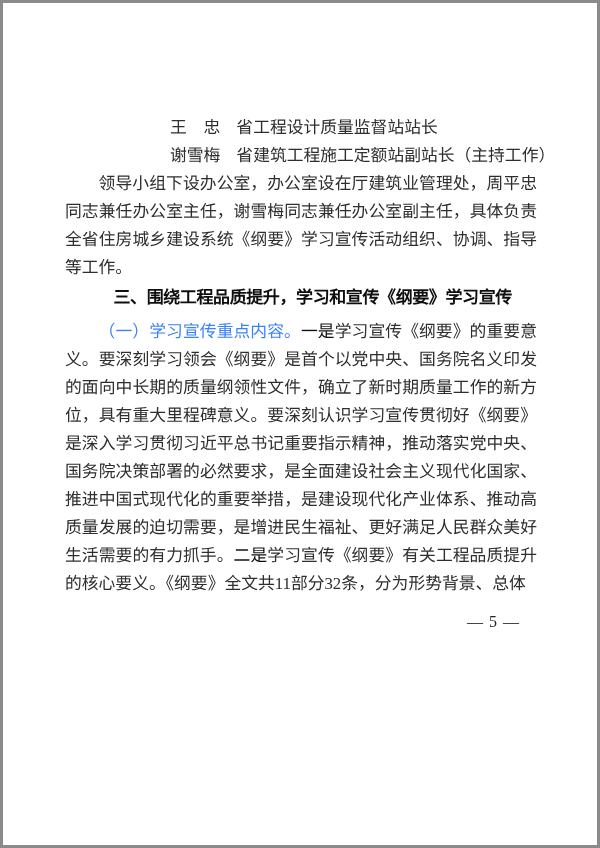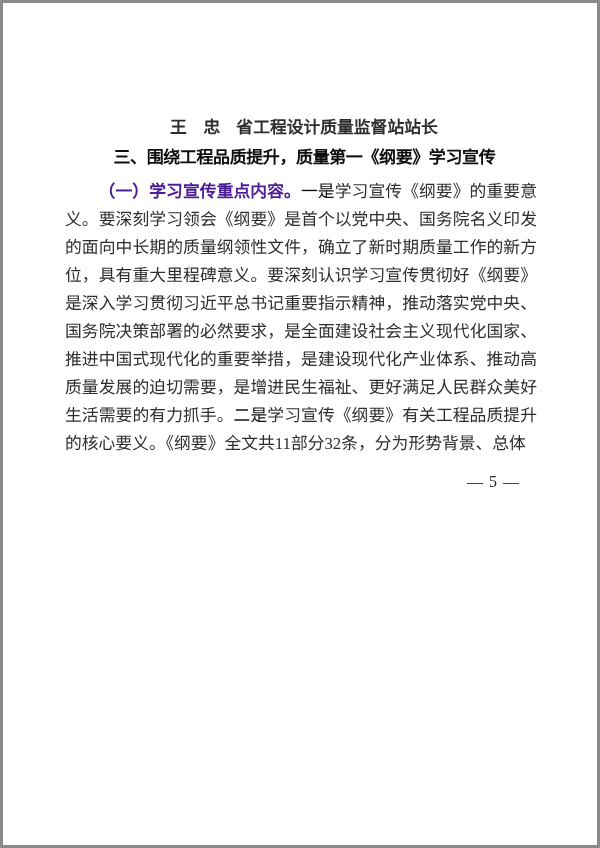--- a/index.html
+++ b/index.html
@@ -19,21 +19,20 @@
     color: #2e2e2e;
   }
   .content {
     box-sizing: border-box;
     padding: 111px 60px 0 62px; 
     font-size: 16.8px;
     line-height: 28px;
   }
   .roster {
     margin: 0;
-    font-weight: bold;
   }
   .roster-row {
     margin-left: 105px;
     white-space: nowrap;
   }
   .roster-name {
     display: inline-block;
     min-width: 3em;
     letter-spacing: 0;
   }
@@ -52,22 +51,22 @@
     font-size: 17px;
     line-height: 28px;
     color: #0e0e0e;
     text-indent: 2.85em;
     letter-spacing: -0.4px;
   }
   .key-para {
     margin-top: 6px !important;
   }
   .run-bold-kai {
-    font-weight: bold;
-    color: #4c1d95;
+    font-weight: normal;
+    color: #3b82f6;
   }
   .run-bold-hei {
     font-family: "Liberation Sans", "DejaVu Sans", sans-serif;
     font-weight: normal;
     color: #0e0e0e;
   }
   .page-number {
     margin-top: 10px;
     padding-right: 17px;
     text-align: right;
@@ -81,24 +80,29 @@
 <body>
 
 <div class="page">
   <div class="content">
 
     <div class="roster">
       <div class="roster-row">
         <span class="roster-name">王　忠</span>
         <span class="roster-title">省工程设计质量监督站站长</span>
       </div>
+      <div class="roster-row">
+        <span class="roster-name">谢雪梅</span>
+        <span class="roster-title">省建筑工程施工定额站副站长（主持工作）</span>
+      </div>
     </div>
 
+    <p class="body-para">领导小组下设办公室，办公室设在厅建筑业管理处，周平忠同志兼任办公室主任，谢雪梅同志兼任办公室副主任，具体负责全省住房城乡建设系统《纲要》学习宣传活动组织、协调、指导等工作。</p>
 
-    <h2 class="section-heading">三、围绕工程品质提升，质量第一《纲要》学习宣传</h2>
+    <h2 class="section-heading">三、围绕工程品质提升，学习和宣传《纲要》学习宣传</h2>
 
 
     <p class="body-para key-para">
       <span class="run-bold-kai">（一）学习宣传重点内容。</span><span class="run-bold-hei">一是</span><span>学习宣传《纲要》的重要意义。要深刻学习领会《纲要》是首个以党中央、国务院名义印发的面向中长期的质量纲领性文件，确立了新时期质量工作的新方位，具有重大里程碑意义。要深刻认识学习宣传贯彻好《纲要》是深入学习贯彻习近平总书记重要指示精神，推动落实党中央、国务院决策部署的必然要求，是全面建设社会主义现代化国家、推进中国式现代化的重要举措，是建设现代化产业体系、推动高质量发展的迫切需要，是增进民生福祉、更好满足人民群众美好生活需要的有力抓手。</span><span class="run-bold-hei">二是</span><span>学习宣传《纲要》有关工程品质提升的核心要义。《纲要》全文共11部分32条，分为形势背景、总体</span>
     </p>
 
     <div class="page-number">— 5 —</div>
 
   </div>
 </div>

